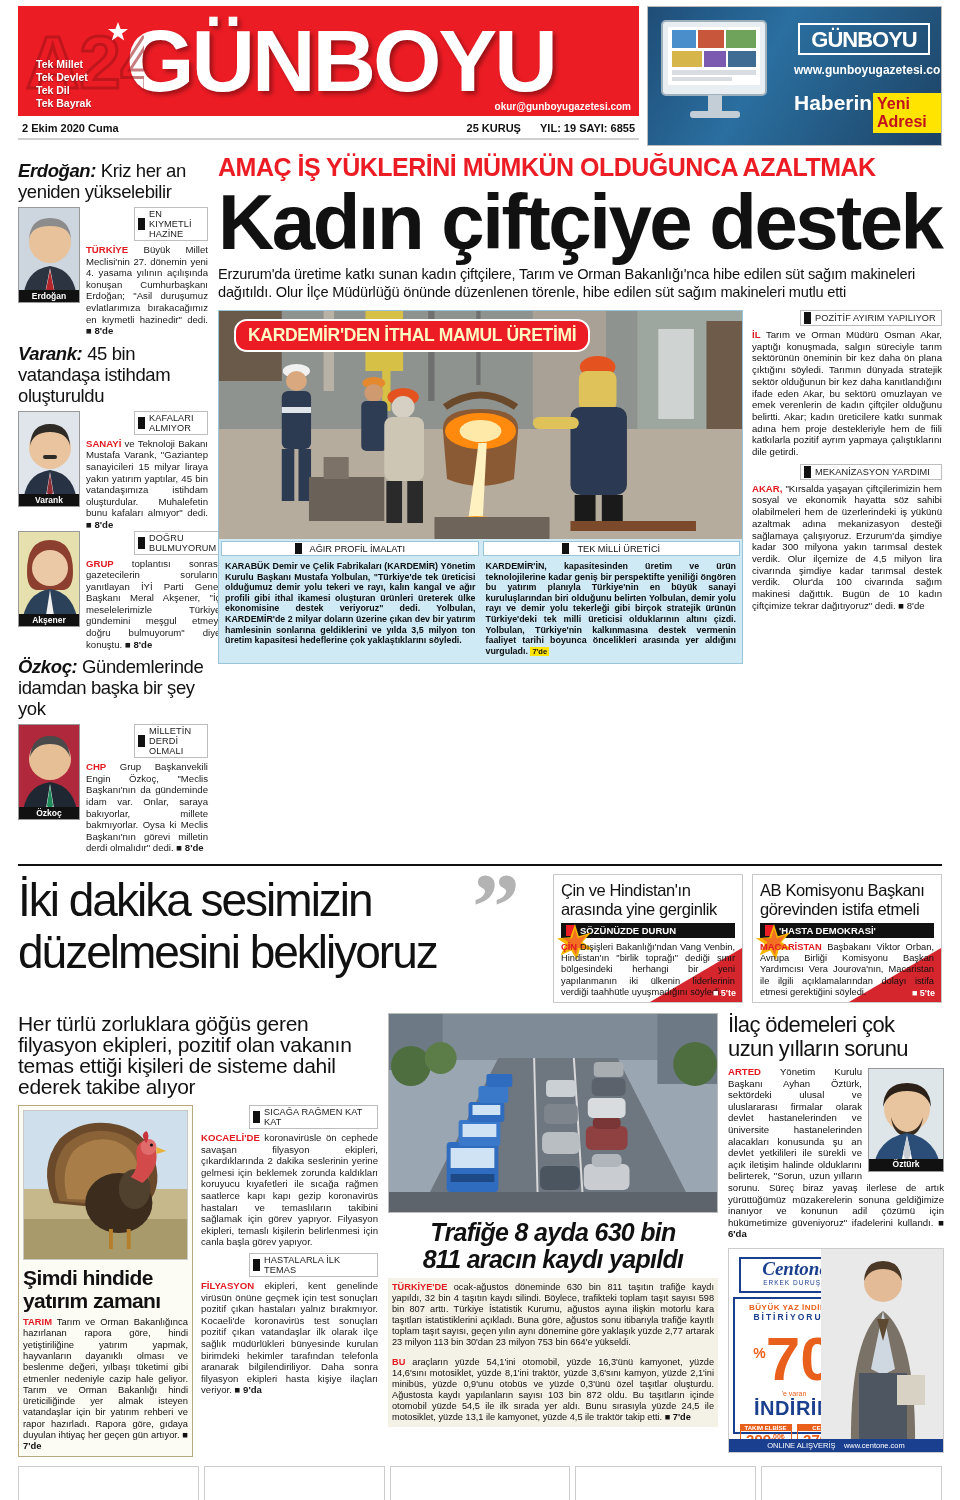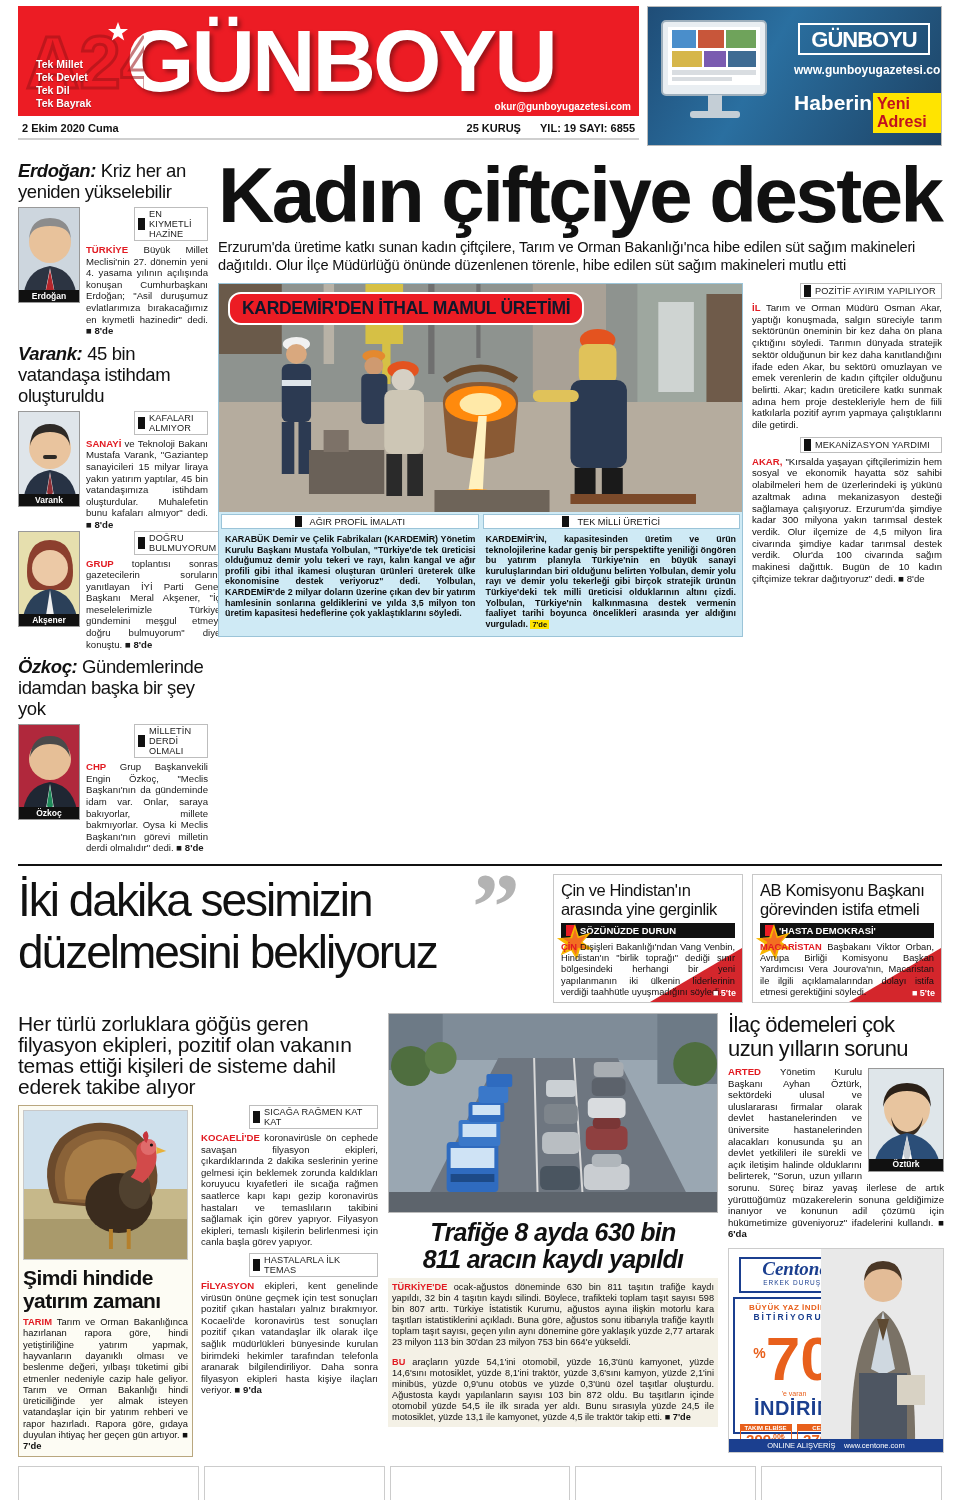--- a/index.html
+++ b/index.html
@@ -111,22 +111,22 @@
     margin:1px 0 2px 0; white-space:nowrap;
   }
   .lead-sub {
     font-size:14.6px; line-height:17.5px; letter-spacing:-.2px; margin-top:4px;
   }
 
   
   .band { display:flex; gap:9px; margin-top:9px; }
   .photo-wrap { flex:1 1 auto; position:relative; border:1px solid #9bc4d8; }
   .photo-flag {
-    position:absolute; left:9px; top:8px; z-index:4;
-    background:#ec1c24; color:#0f172a; font-weight:bold; font-size:17.5px;
+    position:absolute; left:15px; top:8px; z-index:4;
+    background:#ec1c24; color:#fef9c3; font-weight:bold; font-size:17.5px;
     padding:4px 12px; border-radius:13px; letter-spacing:-.3px;
     border:2px solid #fff;
   }
   .photo-img { height:228px; position:relative; overflow:hidden; background:#b9b2a6; }
   .ph-caps { display:flex; background:#cfeaf5; }
   .ph-cap {
     flex:1 1 50%; display:flex; align-items:center; gap:8px;
     border:1px solid #9bc4d8; background:#fff; padding:1px 4px; margin:2px;justify-content:center;
   }
   .ph-cap .sq { width:7px;height:11px;background:#111; }
@@ -413,20 +413,21 @@
             <div class="side-body">
               <span class="lead">CHP</span><span> Grup Başkanvekili Engin Özkoç, "Meclis Başkanı'nın da gündeminde idam var. Onlar, saraya bakıyorlar, millete bakmıyorlar. Oysa ki Meclis Başkanı'nın görevi milletin derdi olmalıdır" dedi.</span>
               <span class="pg">■ 8'de</span>
             </div>
           </div>
         </div>
       </div>
     </div>
 
     <div class="col-lead">
+      <div class="lead-kicker">AMAÇ İŞ YÜKLERİNİ MÜMKÜN OLDUĞUNCA AZALTMAK</div>
       <div class="lead-title">Kadın çiftçiye destek</div>
       <div class="lead-sub">Erzurum'da üretime katkı sunan kadın çiftçilere, Tarım ve Orman Bakanlığı'nca hibe edilen süt sağım makineleri dağıtıldı. Olur İlçe Müdürlüğü önünde düzenlenen törenle, hibe edilen süt sağım makineleri mutlu etti</div>
 
       <div class="band">
 
         <div class="photo-wrap">
           <div class="photo-flag">KARDEMİR'DEN İTHAL MAMUL ÜRETİMİ</div>
           <div class="photo-img">
             <svg width="100%" height="228" viewBox="0 0 500 228" preserveAspectRatio="none">
               <rect width="500" height="228" fill="#9c9286"></rect>

